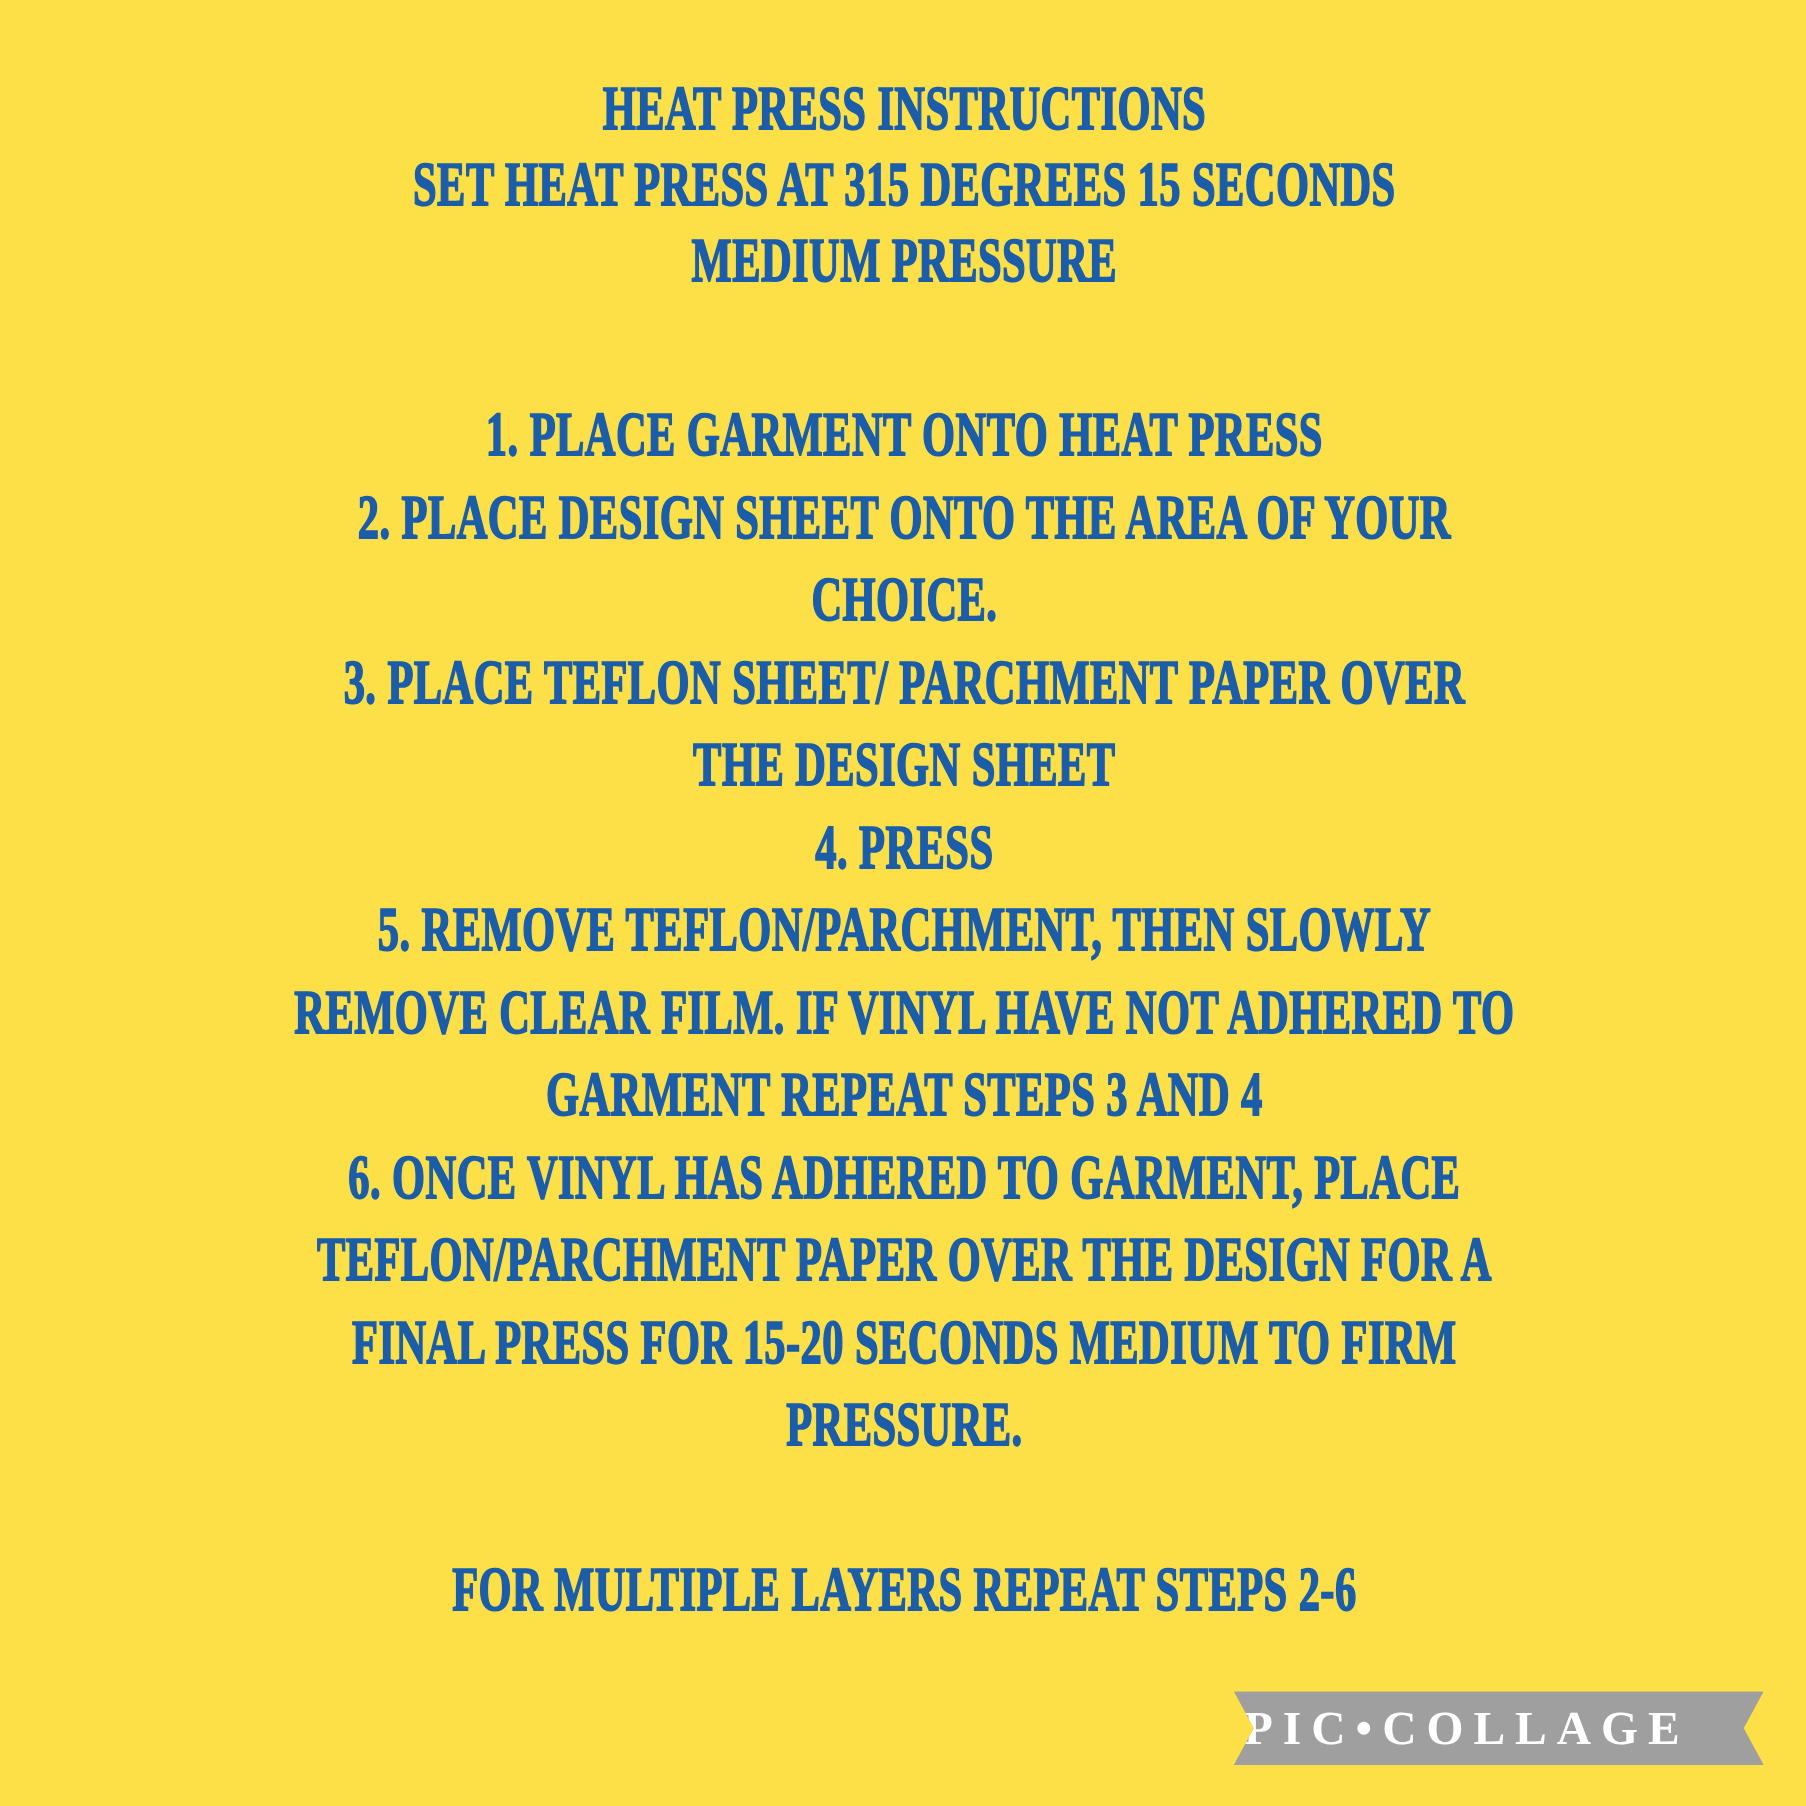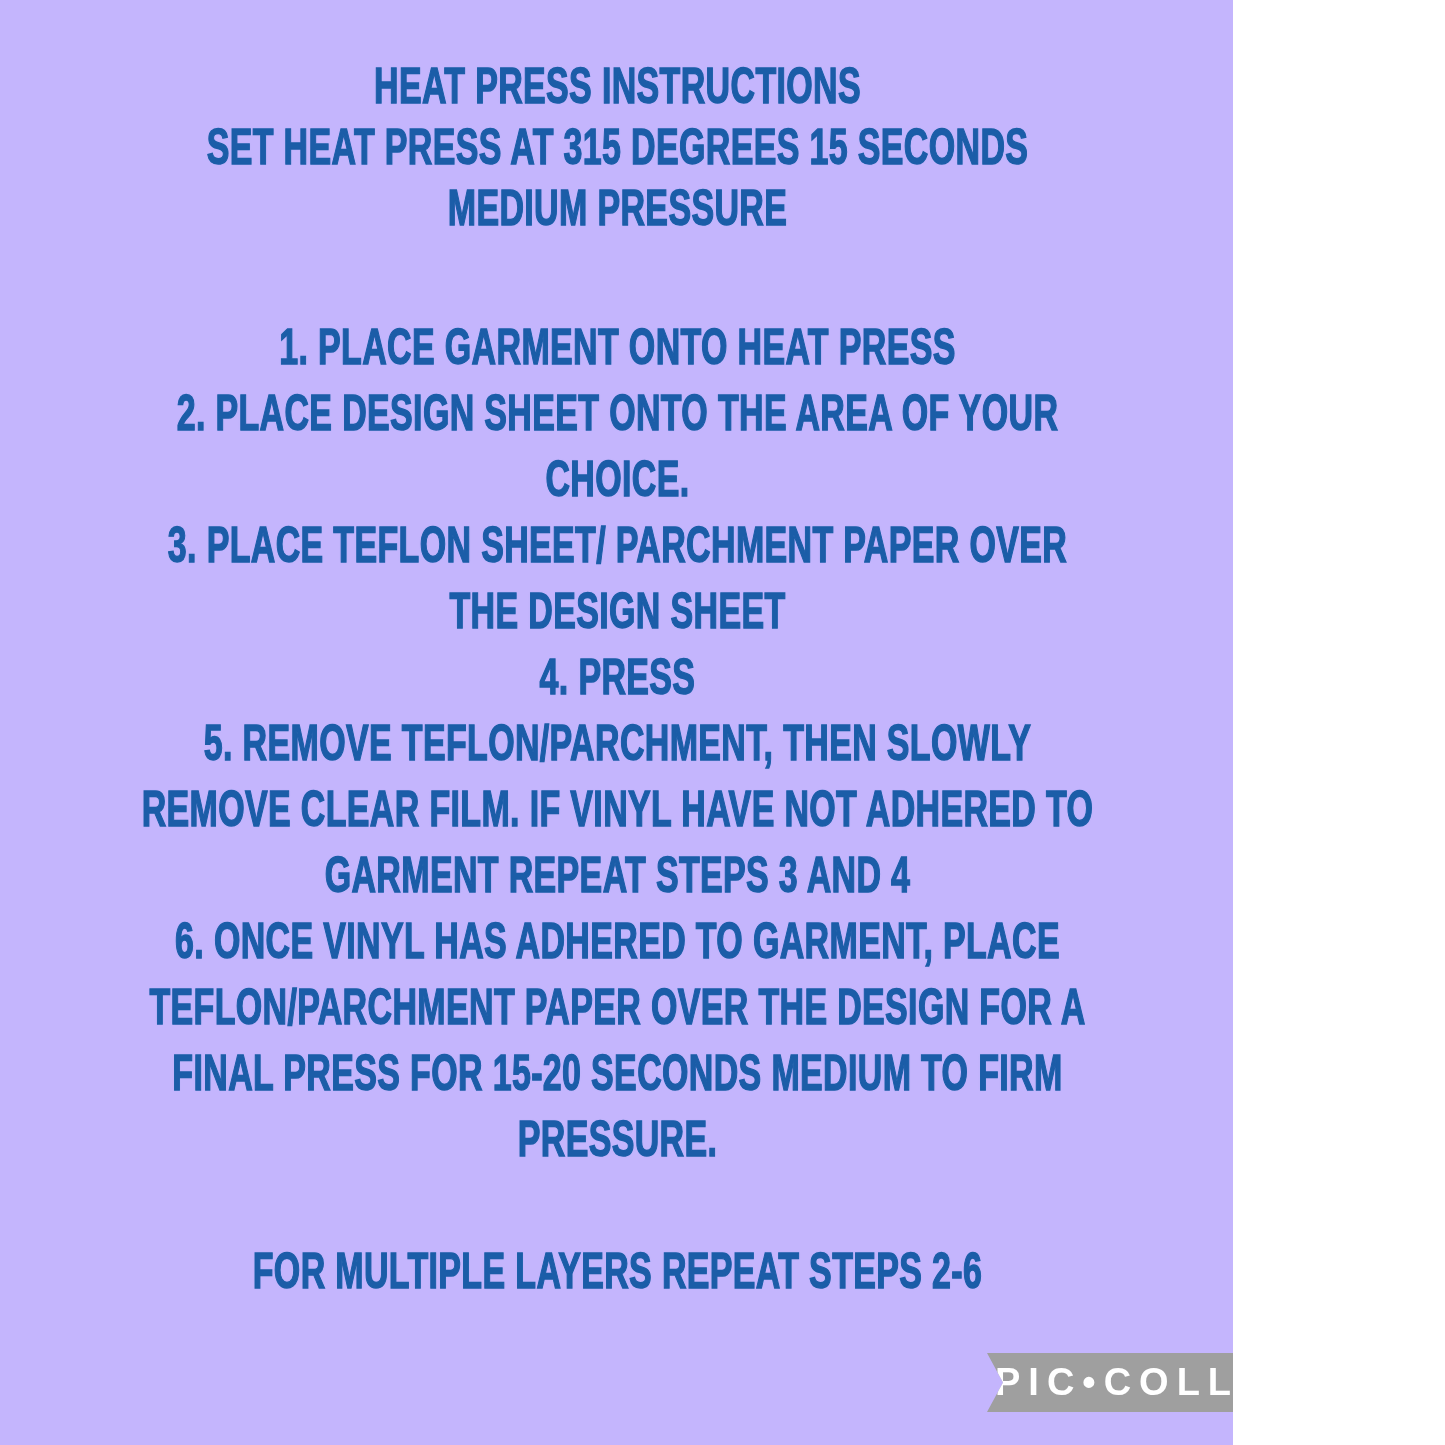--- a/index.html
+++ b/index.html
@@ -2,25 +2,25 @@
 <html><head>
 <meta charset="utf-8">
 <style>
   html, body {
     margin: 0;
     padding: 0;
     background: #ffffff;
   }
   .canvas {
     position: relative;
-    width: 1233px;
+    width: 1445px;
     height: 1445px;
-    background: #c4b5fd;
+    background: #fde047;
     overflow: hidden;
-    font-family: Liberation Sans, sans-serif;
+    font-family: Liberation Serif, serif;
   }
   
   .poster-text {
     position: absolute;
     left: 50%;
     width: 2125px;
     margin-left: -1062px;
     transform: scaleX(0.68);
     transform-origin: 50% 0;
     text-align: center;

